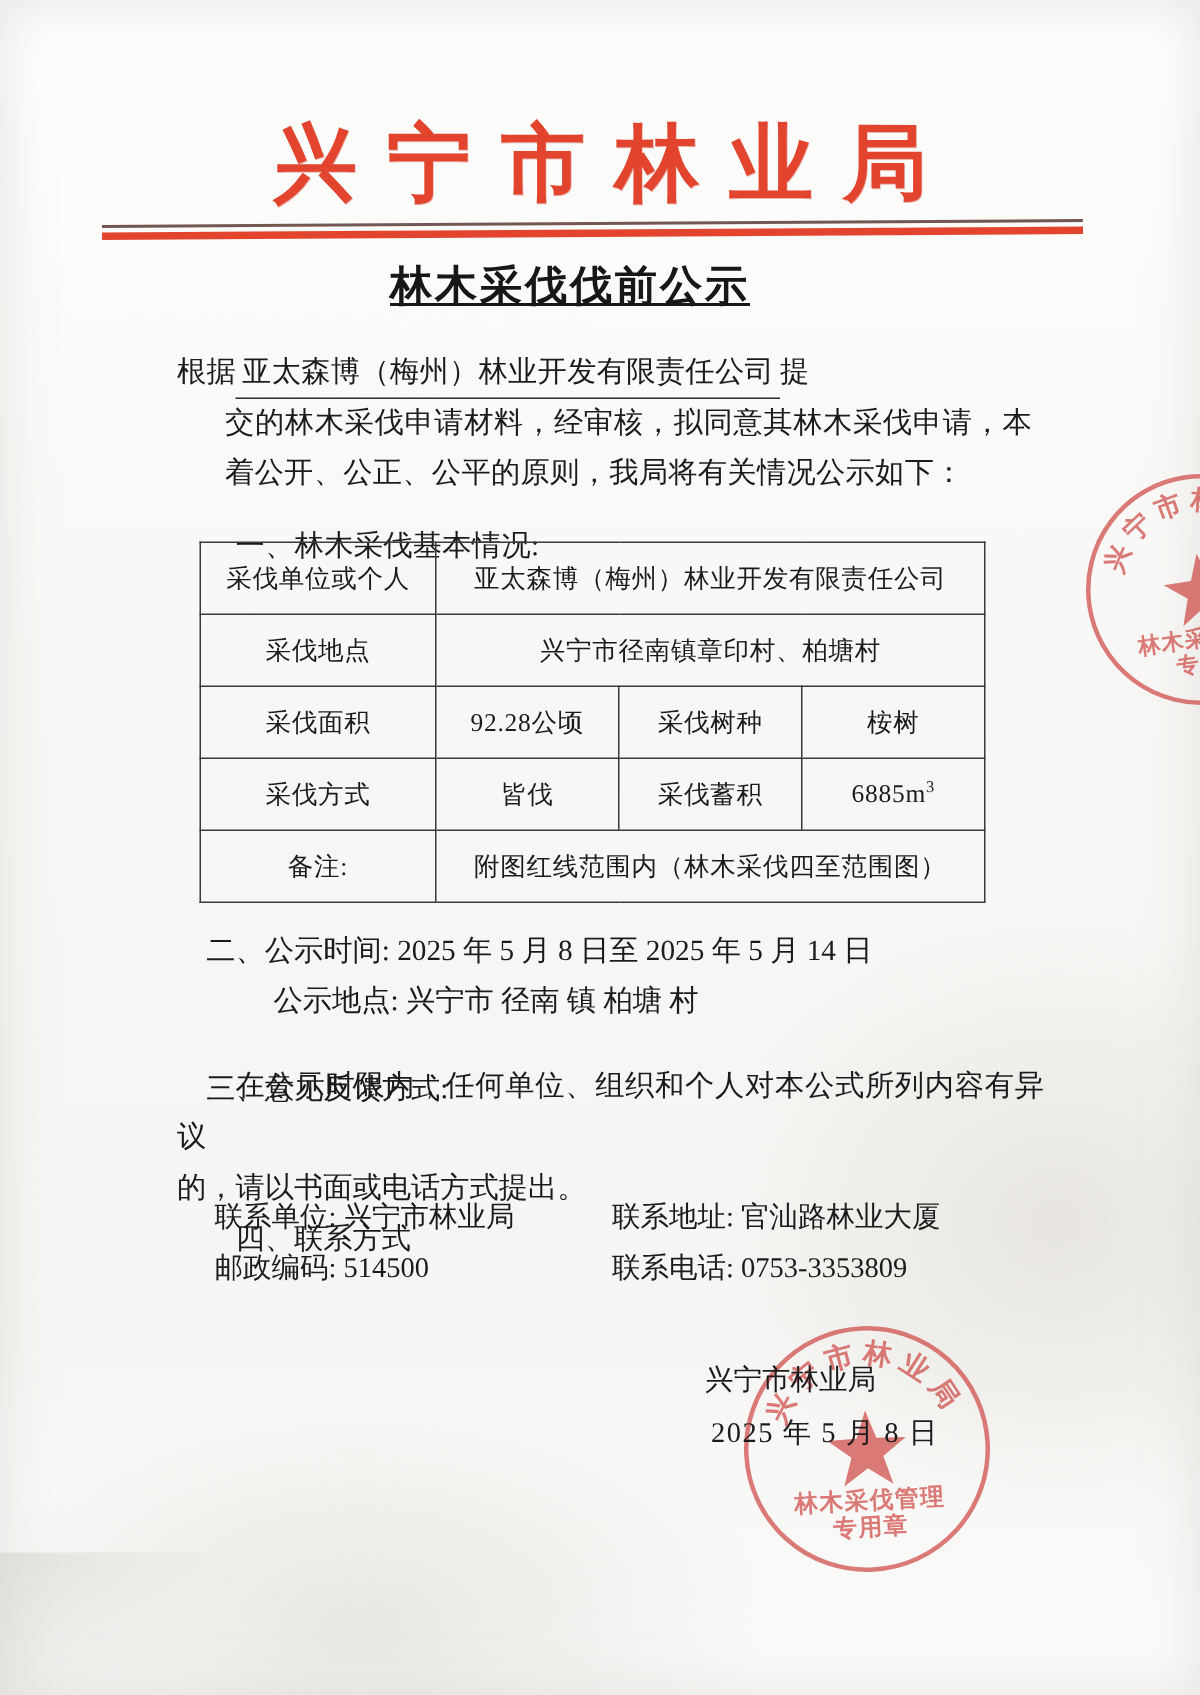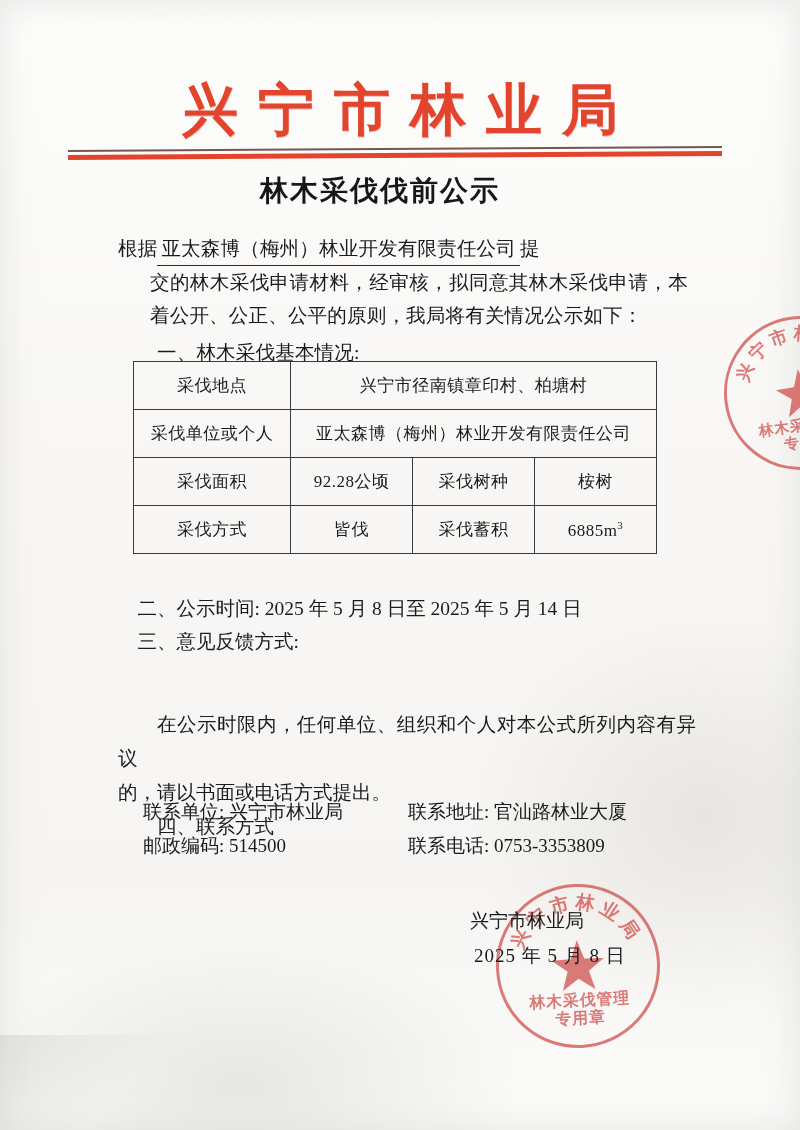--- a/index.html
+++ b/index.html
@@ -86,20 +86,21 @@
   .doc-title {
     position: absolute;
     left: 0;
     top: 172px;
     width: 760px;
     text-align: center;
     font-size: 28px;
     font-weight: bold;
     letter-spacing: 2px;
     color: #171717;
+    text-decoration: underline;
   }
 
   
   .body-block {
     position: absolute;
     left: 118px;
     top: 232px;
     width: 570px;
     font-size: 19.5px;
     line-height: 33px;
@@ -114,21 +115,21 @@
     text-align: center;
     padding: 0 4px;
     min-width: 340px;
   }
   .para {
     text-align: justify;
     text-justify: inter-character;
     margin-left: 32px;
   }
   .sect {
-    margin-top: 4px;
+    margin-top: 16px;
     text-indent: 2em;
   }
 
   
   .table-wrap {
     position: absolute;
     left: 133px;
     top: 361px;
     width: 524px;
   }
@@ -156,21 +157,21 @@
 
   
   .mid-block {
     position: absolute;
     left: 118px;
     top: 592px;
     width: 580px;
     font-size: 19.5px;
     line-height: 33px;
   }
-  .num-line { text-indent: 1em; white-space: nowrap; }
+  .num-line { text-indent: 1em; white-space: nowrap; margin-top: 26px; }
   .sub-line { text-indent: 3.3em; white-space: nowrap; }
   .date-num { font-family: "Liberation Serif", "DejaVu Serif", serif; }
 
   .feedback-block {
     position: absolute;
     left: 118px;
     top: 688px;
     width: 578px;
     font-size: 19.5px;
     line-height: 34px;
@@ -263,47 +264,55 @@
       <span>根据</span><span class="blank-fill">亚太森博（梅州）林业开发有限责任公司</span><span>提</span>
     </div>
     <div class="para">交的林木采伐申请材料，经审核，拟同意其林木采伐申请，本着公开、公正、公平的原则，我局将有关情况公示如下：</div>
     <div class="sect">一、林木采伐基本情况:</div>
   </div>
 
   <div class="table-wrap">
     <table class="info">
       <tbody>
           <tr>
+        <td class="label">采伐单位或个人</td>
+        <td class="value-big" colspan="3">亚太森博（梅州）林业开发有限责任公司</td>
+      </tr>
+      <tr>
         <td class="label">采伐地点</td>
         <td colspan="3">兴宁市径南镇章印村、柏塘村</td>
-      </tr>
-      <tr>
-        <td class="label">采伐单位或个人</td>
-        <td class="value-big" colspan="3">亚太森博（梅州）林业开发有限责任公司</td>
       </tr>
       <tr>
         <td class="label">采伐面积</td>
         <td>92.28公顷</td>
         <td class="mid-label">采伐树种</td>
         <td>桉树</td>
       </tr>
       <tr>
         <td class="label">采伐方式</td>
         <td>皆伐</td>
         <td class="mid-label">采伐蓄积</td>
         <td><span>6885m</span><sup class="cube">3</sup></td>
       </tr>
+      <tr>
+        <td class="label">备注:</td>
+        <td colspan="3">附图红线范围内（林木采伐四至范围图）</td>
+      </tr>
     </tbody>
       </table>
   </div>
 
   <div class="mid-block">
     <div class="num-line">
       <span>二、公示时间:</span>
       <span class="date-num">2025 年 5 月 8 日至 2025 年 5 月 14 日</span>
+    </div>
+    <div class="sub-line">
+      <span>公示地点:</span>
+      <span>兴宁市 径南 镇 柏塘 村</span>
     </div>
     <div class="num-line">三、意见反馈方式:</div>
   </div>
 
   <div class="feedback-block">
     <div class="p1">在公示时限内，任何单位、组织和个人对本公式所列内容有异议</div>
     <div>的，请以书面或电话方式提出。</div>
     <div class="p1">四、联系方式</div>
   </div>
 

